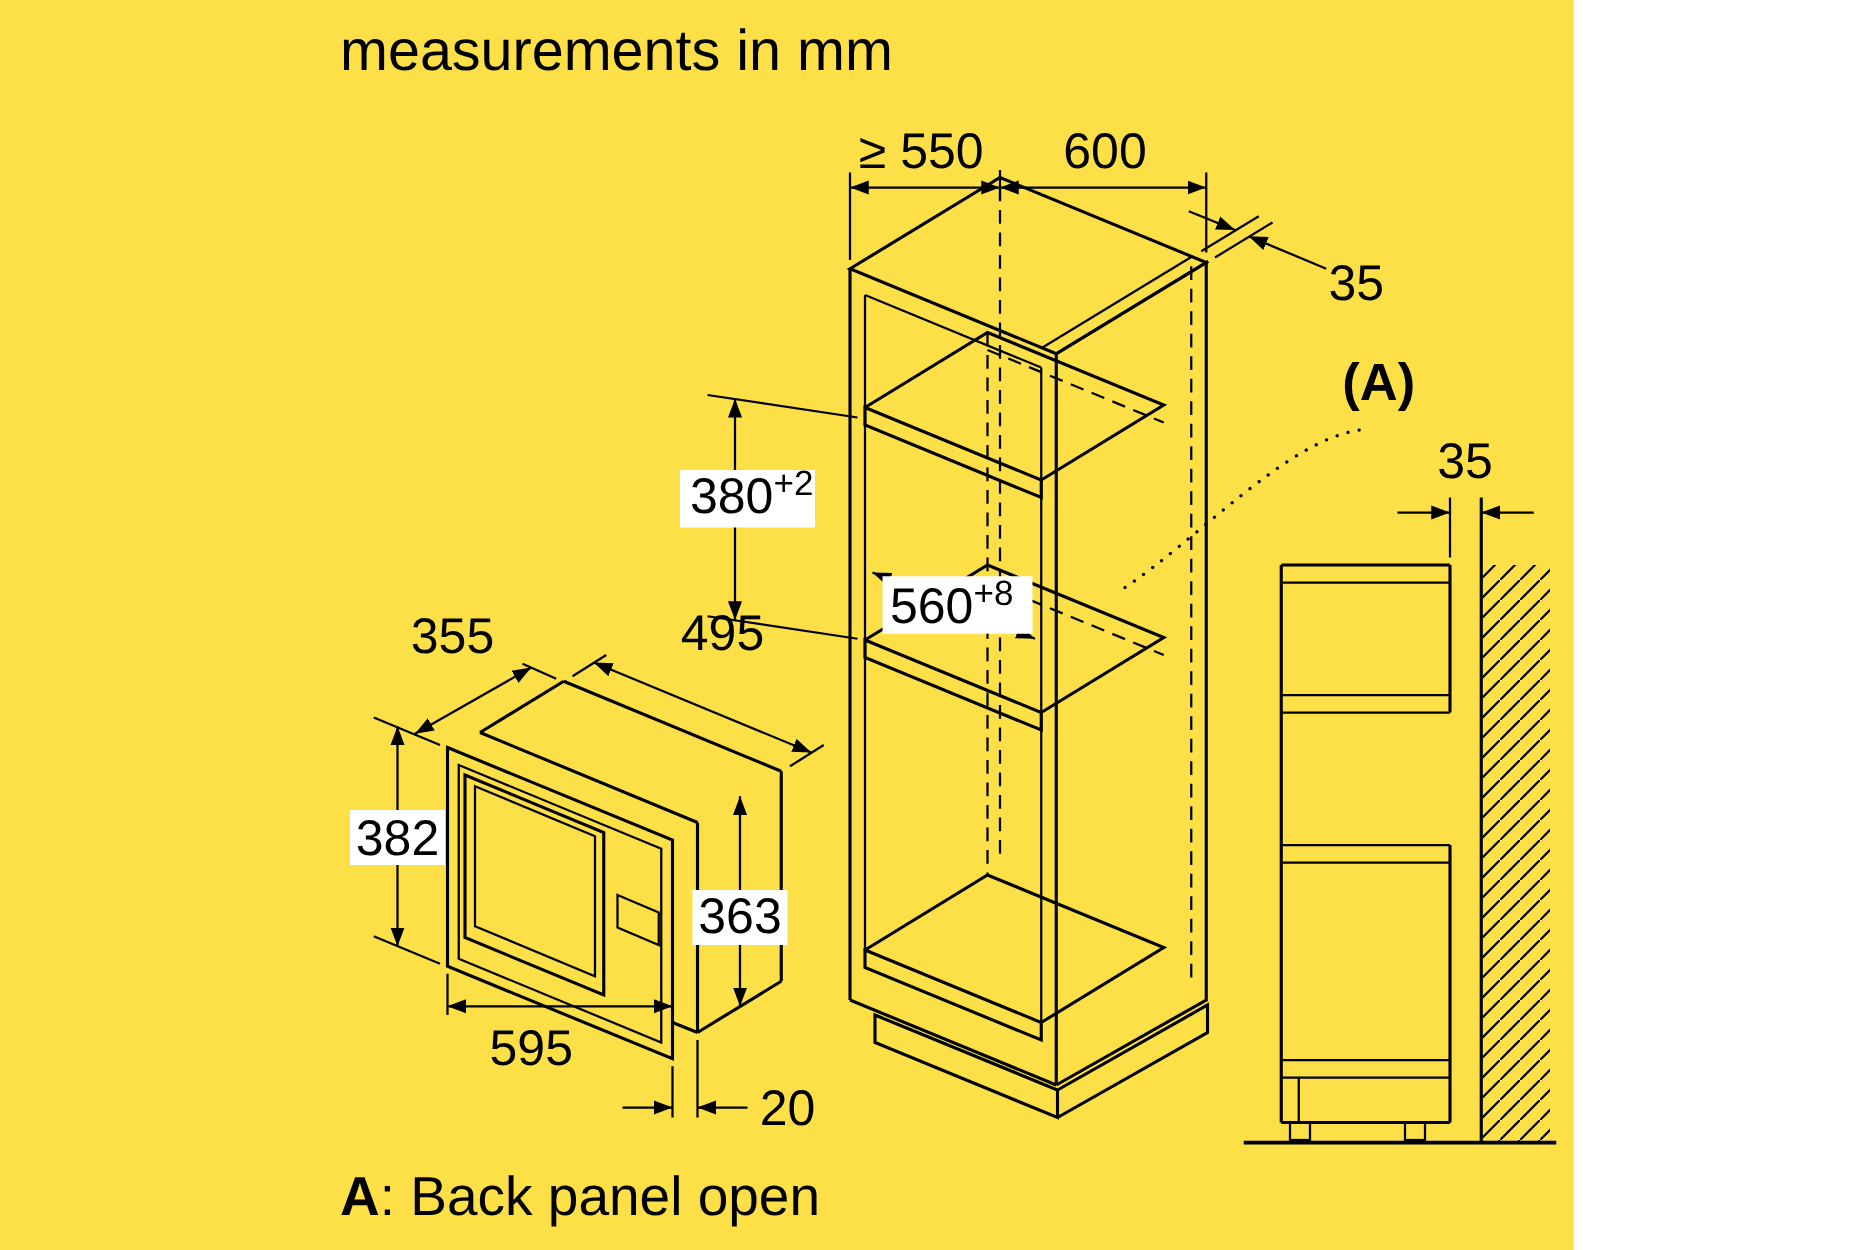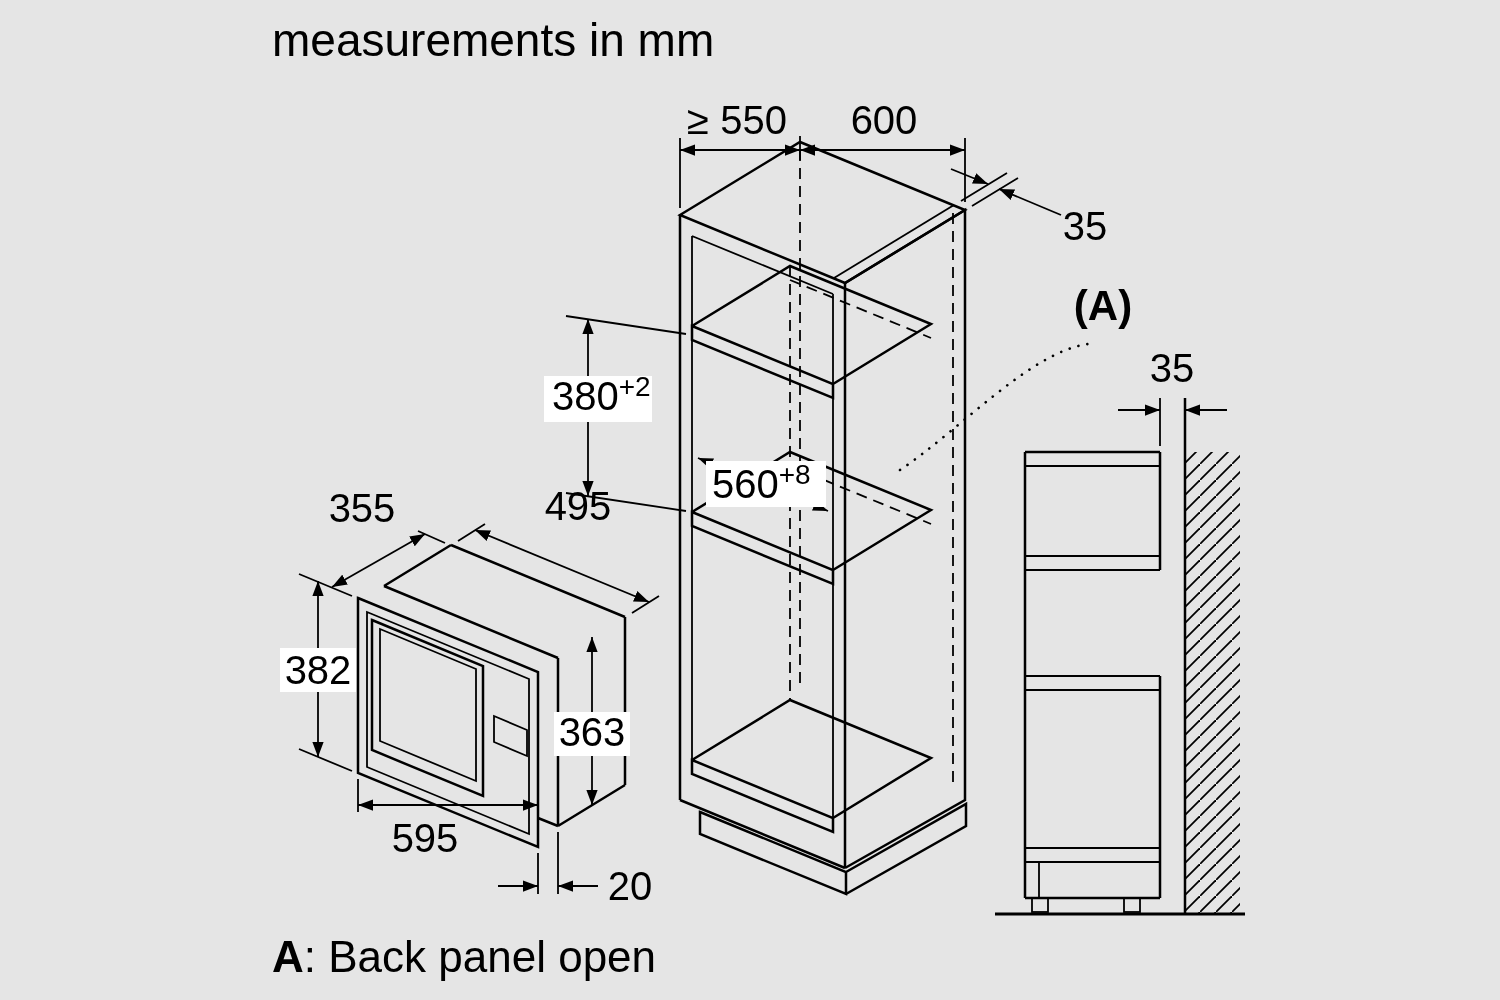--- a/index.html
+++ b/index.html
@@ -1,16 +1,16 @@
 <!DOCTYPE html>
 <html><head>
 <meta charset="utf-8">
 <style>
   html,body{margin:0;padding:0;background:#ffffff;}
-  .page{position:relative;width:1500px;height:1000px;background:#e5e5e5;overflow:hidden;}
+  .page{position:relative;width:1259px;height:1000px;background:#fde047;overflow:hidden;}
   svg{font-family:"Liberation Sans","DejaVu Sans",sans-serif;}
   .s{stroke:#000;stroke-width:2.5;fill:none;stroke-linejoin:miter;}
   .t{stroke:#000;stroke-width:1.8;fill:none;}
   .dash{stroke:#000;stroke-width:1.8;fill:none;stroke-dasharray:11 7;}
   .dot{stroke:#000;stroke-width:2.6;fill:none;stroke-dasharray:0.1 9;stroke-linecap:round;}
   .lbl{font-size:40px;fill:#000;}
   .sup{font-size:28px;fill:#000;}
   .ttl{font-size:46px;fill:#000;}
   .ftr{font-size:44px;fill:#000;}
   .callout{font-size:42px;font-weight:bold;fill:#000;}

